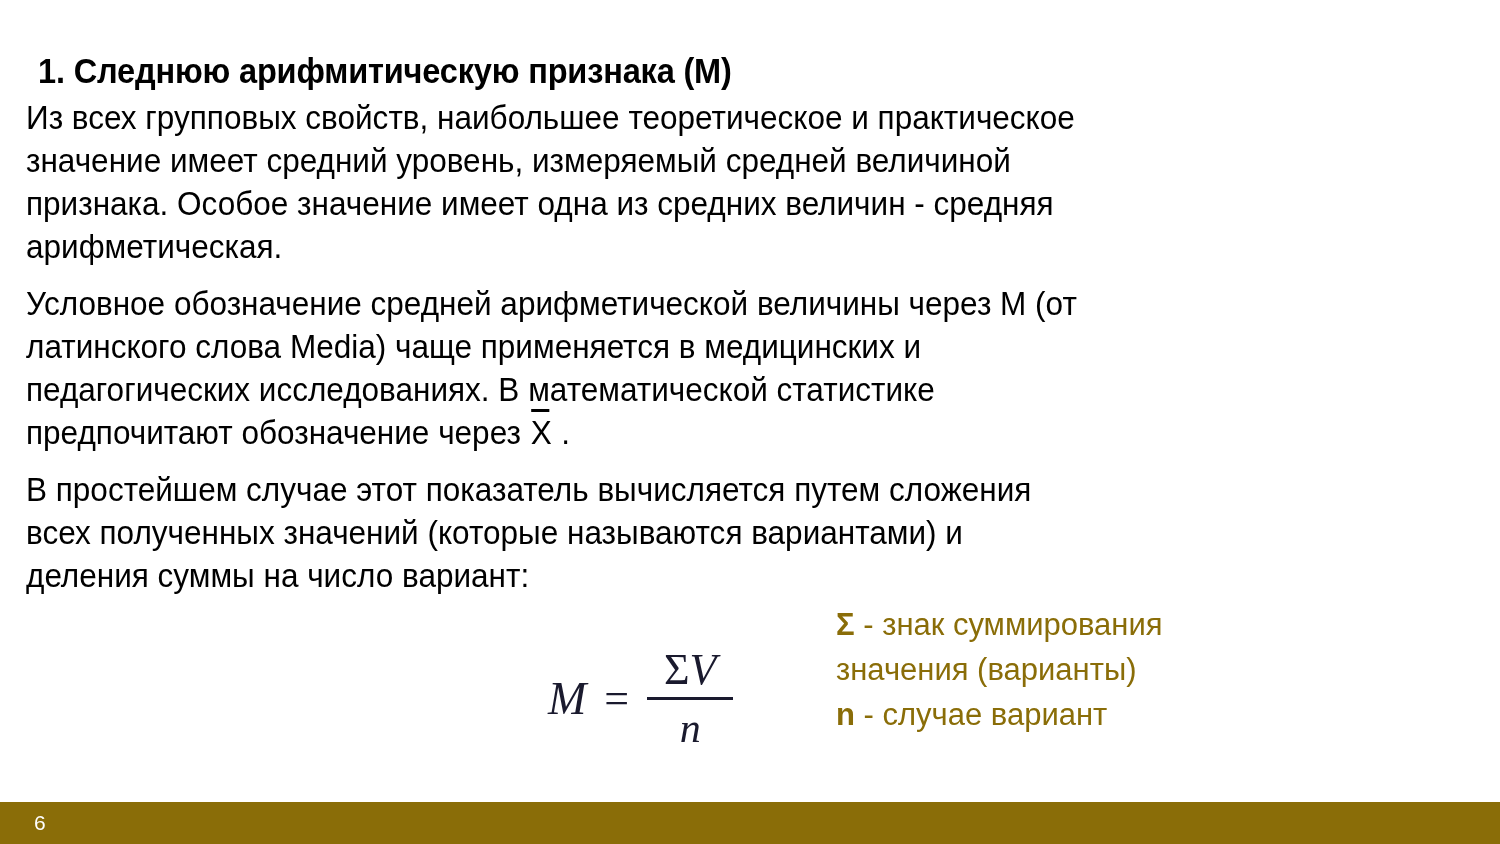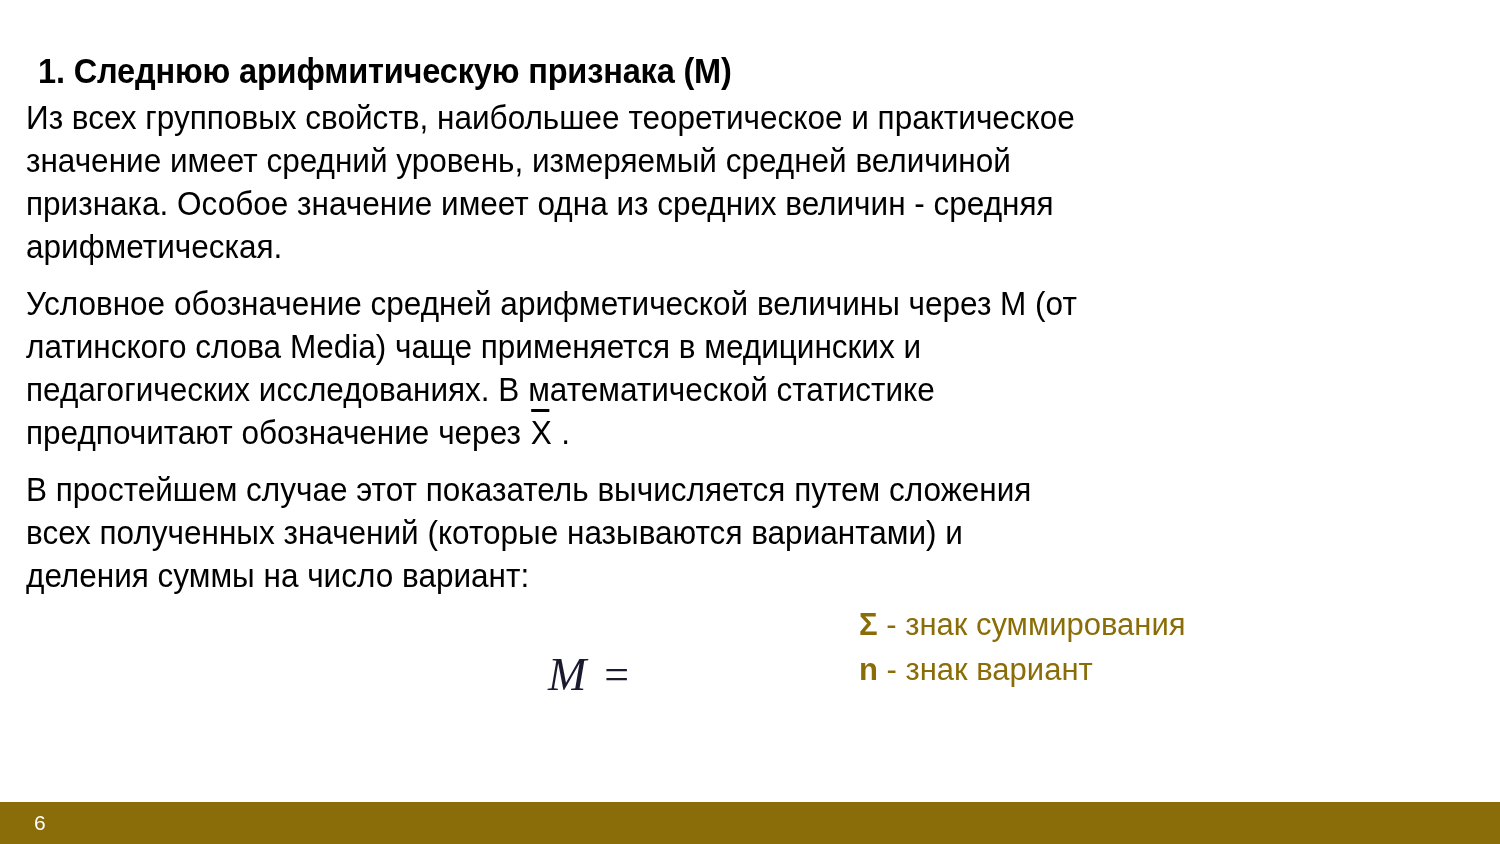--- a/index.html
+++ b/index.html
@@ -133,21 +133,21 @@
   .legend {
     position: absolute;
     left: 836px;
     top: 602px;
     width: 640px;
     color: #8a6d08;
     font-family: "Liberation Sans", "DejaVu Sans", sans-serif;
     font-size: 31px;
     line-height: 45px;
   }
-  .legend .lrow { white-space: nowrap; margin-left: 23px; }
+  .legend .lrow { white-space: nowrap; }
   .legend .sym {
     font-weight: bold;
   }
   .legend .cont { white-space: nowrap; }
 
   
   .footer-bar {
     position: absolute;
     left: 0;
     bottom: 0;
@@ -192,29 +192,35 @@
       <span class="ln">В простейшем случае этот показатель вычисляется путем сложения</span>
       <span class="ln">всех полученных значений (которые называются вариантами) и</span>
       <span class="ln">деления суммы на число вариант:</span>
     </p>
 
   </div>
 
   <div class="formula">
     <span class="lhs">M</span>
     <span class="eq">=</span>
+    <span class="frac">
+      <span class="num"><span class="sigma-serif">Σ</span><span>V</span></span>
+      <span class="bar"></span>
+      <span class="den">n</span>
+    </span>
   </div>
 
   <div class="legend">
 
     <div class="lrow"><span class="sym">Σ</span><span> - </span><span>знак суммирования</span></div>
 
 
-
-    <div class="lrow"><span class="sym">n</span><span> - </span><span>знак вариант</span></div>
+    <div class="cont">значения (варианты)</div>
+
+    <div class="lrow"><span class="sym">n</span><span> - </span><span>случае вариант</span></div>
 
   </div>
 
   <div class="footer-bar">
     <span class="slide-number">6</span>
   </div>
 
 </div>
 
 </body></html>

